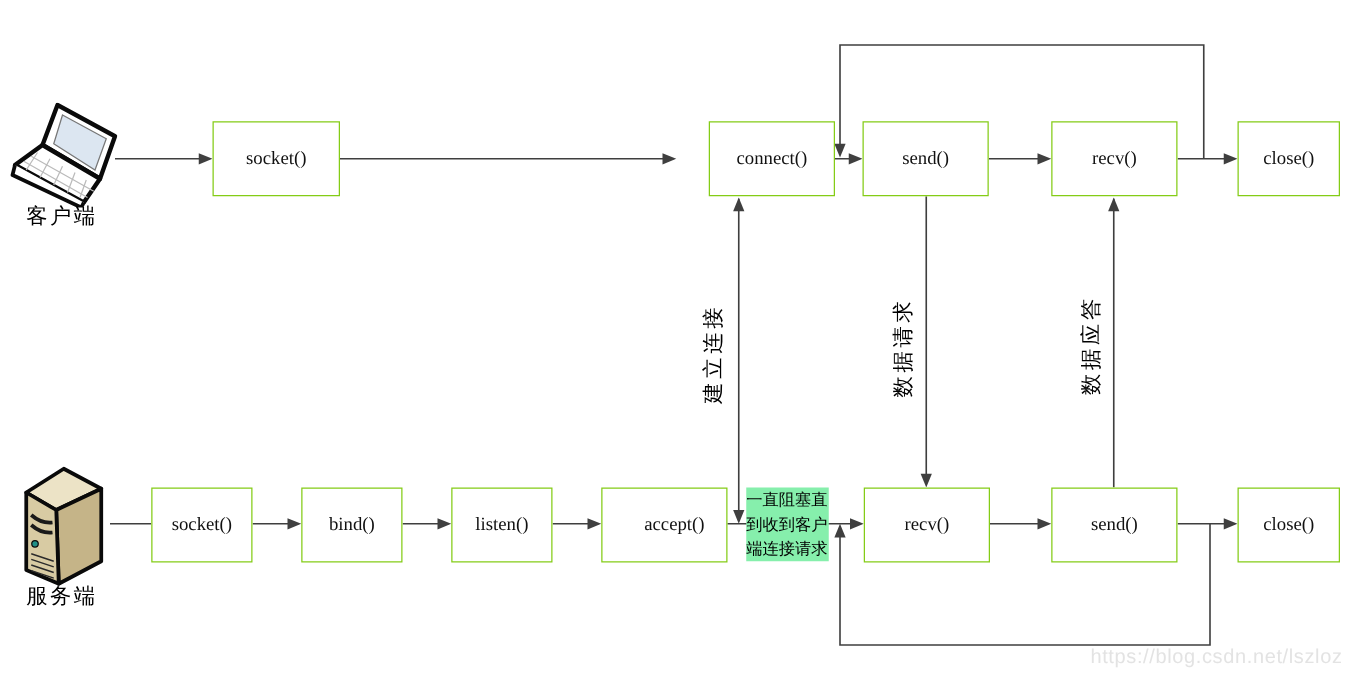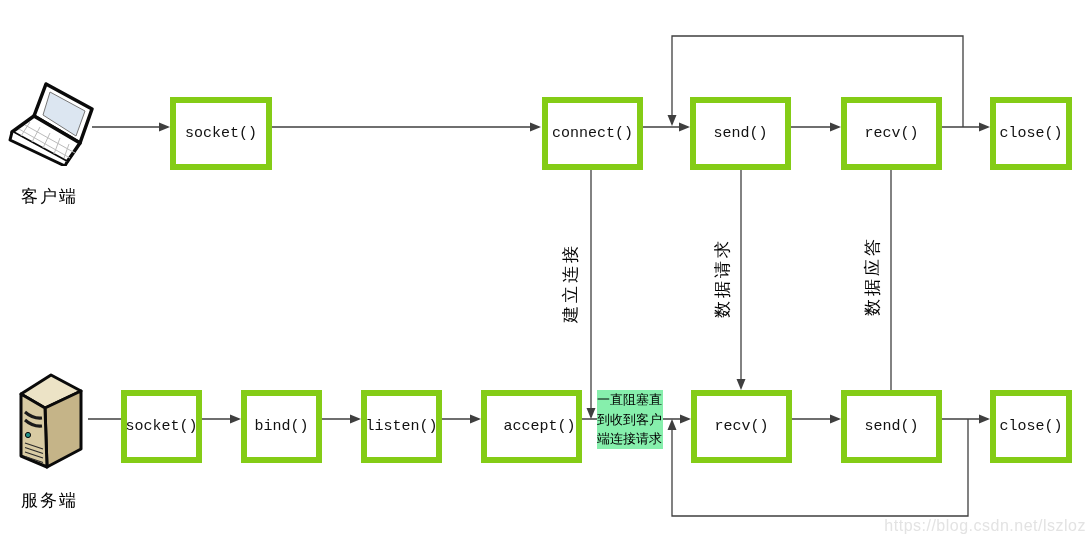--- a/index.html
+++ b/index.html
@@ -12,41 +12,40 @@
     overflow: hidden;
     font-family: "Liberation Serif", serif;
   }
   #wires {
     position: absolute;
     left: 0; top: 0;
     width: 1091px; height: 551px;
   }
   .box {
     position: absolute;
-    height: 73px;
+    height: 60px;
     background: #ffffff;
-    border: 6px solid #84cc16;
+    border: 1px solid #84cc16;
     display: flex;
     align-items: center;
     justify-content: center;
-    font-family: Liberation Mono, monospace;
+    font-family: Liberation Serif, serif;
     font-size: 15px;
     color: #111111;
     white-space: nowrap;
   }
   .row-top { top: 97px; }
   .row-bottom { top: 390px; }
   .host-label {
     position: absolute;
     font-family: "Liberation Serif", serif;
     font-size: 17px;
     color: #000000;
     letter-spacing: 2px;
     white-space: nowrap;
-    margin-top: 24px;
   }
   .vlabel {
     position: absolute;
     width: 120px;
     height: 20px;
     text-align: center;
     transform: rotate(-90deg);
     font-family: "Liberation Serif", serif;
     font-size: 17px;
     letter-spacing: 3px;
@@ -61,21 +60,21 @@
     font-family: "Liberation Serif", serif;
     font-size: 13px;
     line-height: 19.5px;
     color: #000000;
     background: #86efac;
     word-break: break-all;
     text-align: left;
   }
   .watermark {
     position: absolute;
-    right: 5px;
+    right: 17px;
     top: 517px;
     font-family: "Liberation Sans", sans-serif;
     font-size: 16px;
     color: #e3e3e3;
     letter-spacing: 0.5px;
     white-space: nowrap;
   }
   .icon-wrap { position: absolute; }
 </style>
 </head>
@@ -151,21 +150,21 @@
       <polygon points="4,22 28,36 30,95 4,84" fill="#d8cba3" stroke="#0a0a0a" stroke-width="3" stroke-linejoin="round"></polygon>
       <path d="M8,40 Q16,47 25,46" stroke="#1a1a1a" stroke-width="3" fill="none"></path>
       <path d="M8,48 Q16,55 25,54" stroke="#1a1a1a" stroke-width="3" fill="none"></path>
       <circle cx="11" cy="63" r="2.6" fill="#1f8f86" stroke="#0a0a0a" stroke-width="1"></circle>
       <path d="M8,71 L26,77 M8,75.5 L26,81.5 M8,80 L26,86 M8,84.5 L26,90.5" stroke="#2a2a2a" stroke-width="1.2" fill="none"></path>
     </svg>
   </div>
   <div class="host-label" style="left:21px; top:465px;text-align:center;">服务端</div>
 
   <div class="box row-top" style="left:170px; width:102px;">socket()</div>
-  <div class="box row-top" style="left:542px; width:101px;">connect()</div>
+  <div class="box row-top" style="left:567px; width:101px;">connect()</div>
   <div class="box row-top" style="left:690px; width:101px;">send()</div>
   <div class="box row-top" style="left:841px; width:101px;">recv()</div>
   <div class="box row-top" style="left:990px; width:82px;">close()</div>
 
   <div class="box row-bottom" style="left:121px; width:81px;">socket()</div>
   <div class="box row-bottom" style="left:241px; width:81px;">bind()</div>
   <div class="box row-bottom" style="left:361px; width:81px;">listen()</div>
   <div class="box row-bottom" style="left:481px; width:101px;padding-left:16px;">accept()</div>
   <div class="box row-bottom" style="left:691px; width:101px;">recv()</div>
   <div class="box row-bottom" style="left:841px; width:101px;">send()</div>

